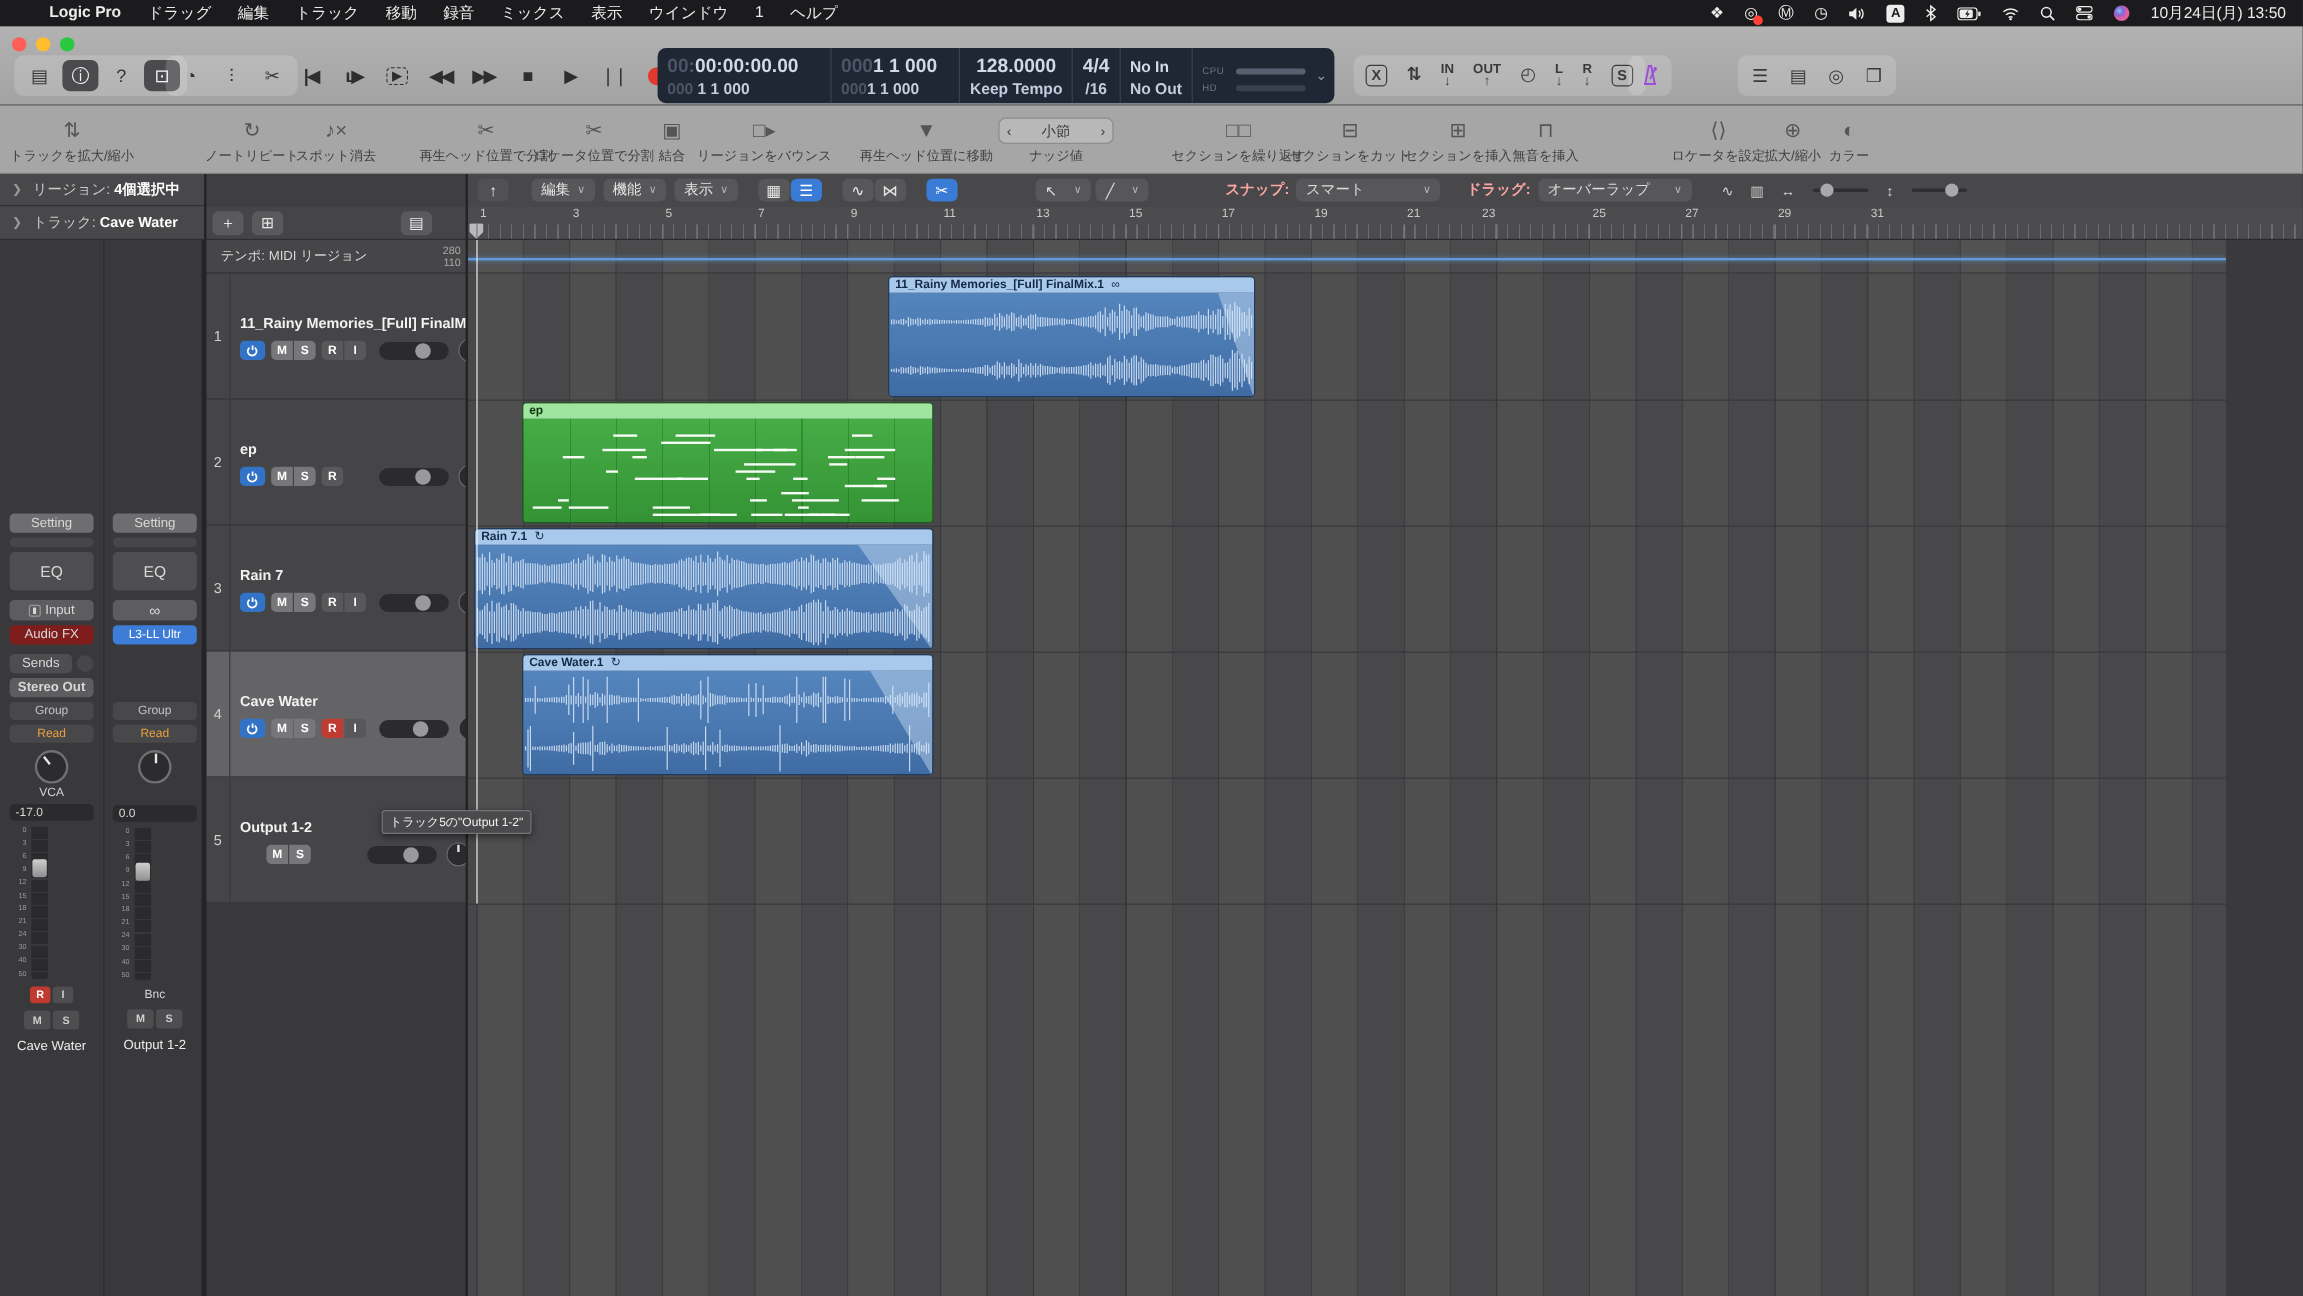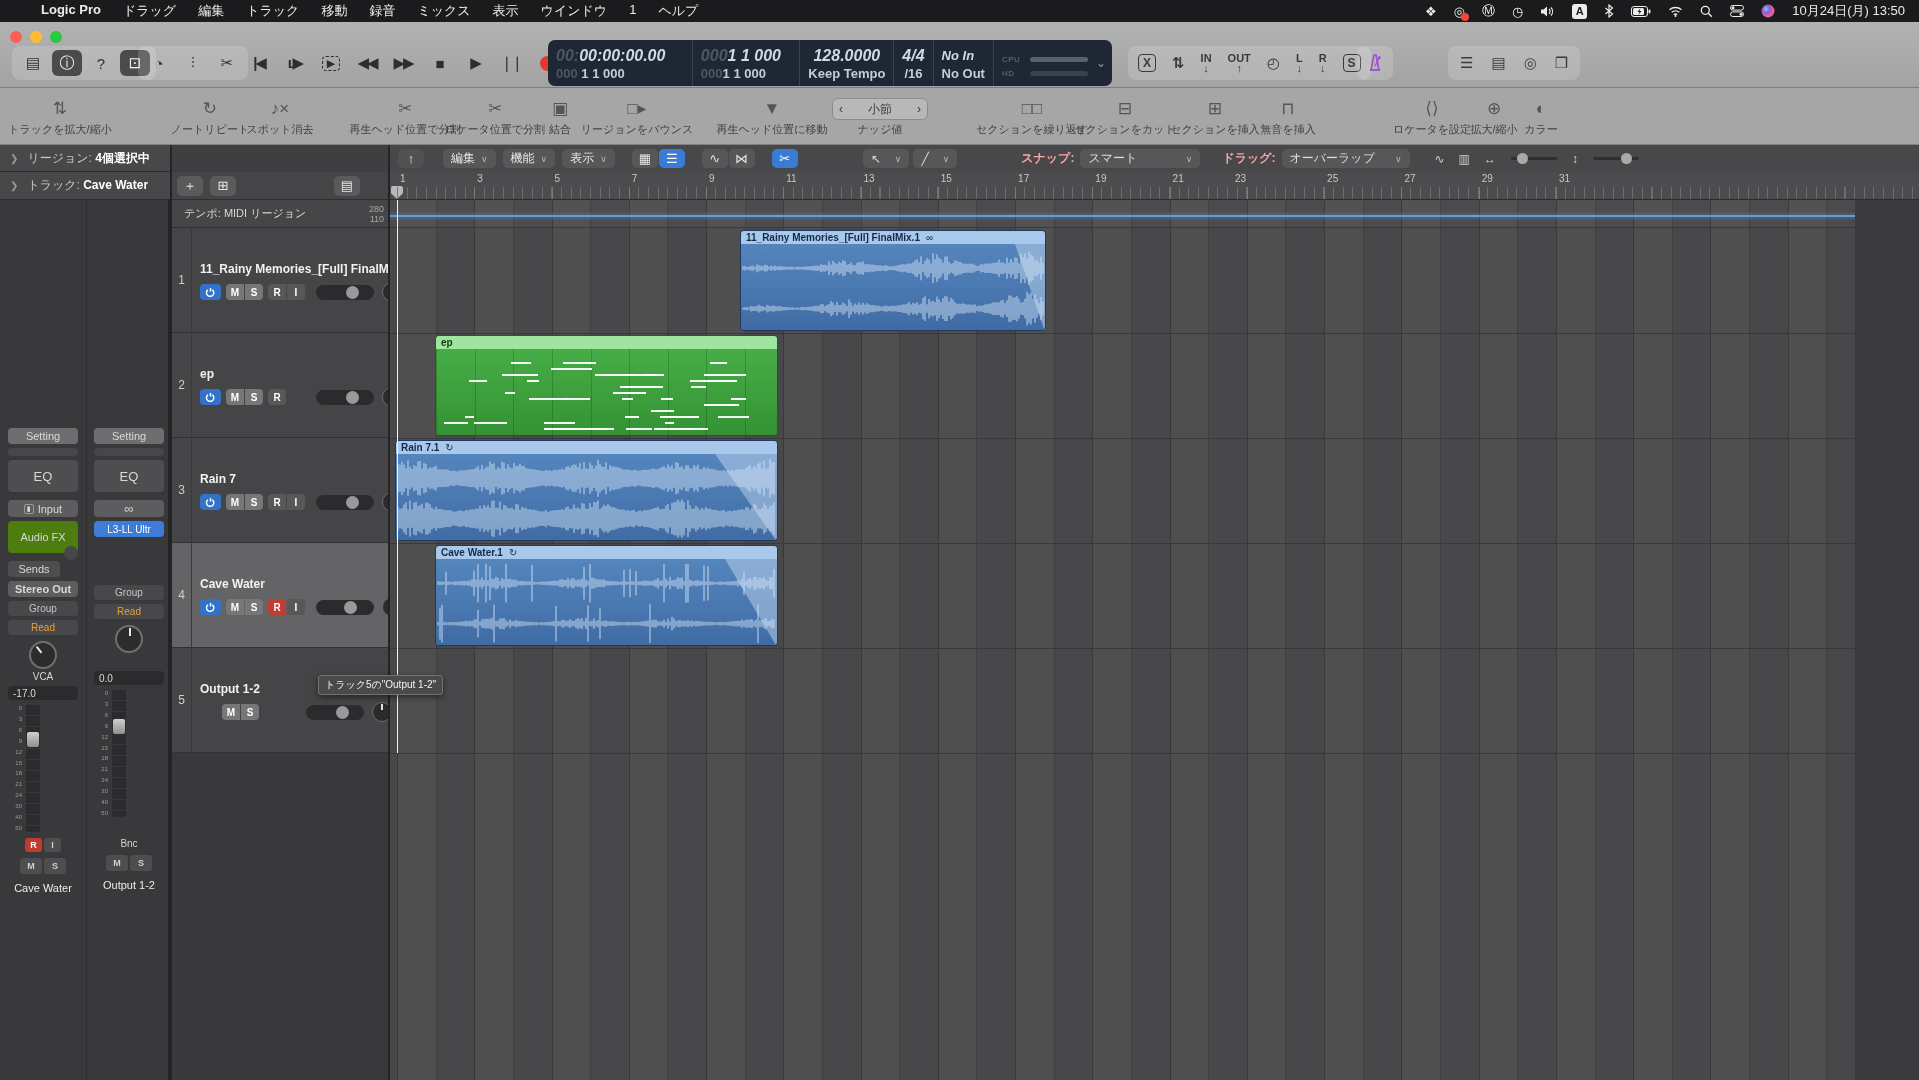--- a/index.html
+++ b/index.html
@@ -36,21 +36,21 @@
   #transport { position:absolute; left:246px; top:24px; height:34px; display:flex; align-items:center; gap:10px; }
   .tbtn { width:26px; height:26px; display:flex; align-items:center; justify-content:center;
     color:#2e2e2e; font-size:15px; font-weight:bold; letter-spacing:-2px; }
   .tbtn.boxed span{ border:1.5px dashed #2e2e2e; border-radius:4px; padding:0 4px; font-size:11px; letter-spacing:0; }
   .tbtn .rec { width:15px; height:15px; border-radius:50%; background:#e2392e; }
 
   
   #lcd { position:absolute; left:548px; top:18px; width:564px; height:46px; background:#1f2634; border-radius:7px;
     display:flex; color:#cfd9e8; overflow:hidden; }
   .lcdsec { border-right:1px solid #39414f; display:flex; flex-direction:column; justify-content:center; padding:2px 8px 0 8px; }
-  .lcdrow1 { font-size:16px; font-weight:bold; white-space:nowrap; line-height:20px;font-style:italic;}
+  .lcdrow1 { font-size:16px; font-weight:bold; white-space:nowrap; line-height:20px;}
   .lcdrow2 { font-size:13px; font-weight:bold; white-space:nowrap; line-height:16px; color:#c3cddd;}
   .dim { color:#4c5666; }
   #lcd .meters { border-right:none; flex:1; padding-top:6px; }
   .mline { display:flex; align-items:center; gap:6px; height:14px; }
   .mlabel { font-size:8px; color:#6b7688; letter-spacing:.5px; width:22px; }
   .mbar { width:58px; height:5px; border-radius:3px; background:#566070; }
   .mbar.dimbar { background:#39414f; }
   #lcdchev { align-self:center; color:#8b96a8; font-size:12px; padding:0 6px 0 0; }
 
   
@@ -585,21 +585,21 @@
     <div class="colsep"></div>
 
     <div class="strip" style="left:8px">
       <div class="sbox" style="height:16px;background:#6e6e70">Setting</div>
       <div class="sbox" style="height:8px;background:#47474a"></div>
       <div class="sbox" style="height:32px;background:#4e4e51;font-size:13px">EQ</div>
       <div class="sbox" style="height:17px;background:#5d5d60;margin-top:8px">
           <span style="border:1px solid #9a9a9c;border-radius:2px;font-size:7px;padding:0 2px;margin-right:4px">▮</span>
           <span>Input</span>
         </div>
-      <div class="sbox" style="height:32px;background:#4d7c0f">Audio FX</div>
+      <div class="sbox" style="height:16px;background:#7f1d1d">Audio FX</div>
       <div class="sbox" style="height:16px;background:#4e4e51;margin-top:8px;width:52px">Sends</div>
       <div style="position:absolute;right:0;top:118px;width:14px;height:14px;border-radius:50%;background:#47474a"></div>
       <div class="sbox" style="height:16px;background:#5d5d60;font-weight:bold">Stereo Out</div>
       <div class="sbox" style="height:15px;background:#48484b;font-size:10px;color:#c4c4c6;margin-top:4px">Group</div>
       <div class="sbox" style="height:15px;background:#48484b;font-size:10px;color:#e8a13c">Read</div>
       <div class="knob">
           <i style="transform:rotate(-38deg)"></i>
         </div>
       <div style="text-align:center;font-size:10px;color:#d4d4d6;margin:2px 0 4px">VCA</div>
       <div class="sbox" style="height:14px;background:#2b2b2d;font-size:10px;justify-content:flex-start;padding-left:5px">-17.0</div>
@@ -660,21 +660,21 @@
             <span>24</span>
             <span>30</span>
             <span>40</span>
             <span>50</span>
           </div>
         <div class="ftrack">
             <div class="fhandle" style="top:30px"></div>
           </div>
         <div style="flex:1"></div>
       </div>
-      <div style="text-align:center;font-size:10px;color:#d4d4d6;margin-top:21px;height:14px">Bnc</div>
+      <div style="text-align:center;font-size:10px;color:#d4d4d6;margin-top:7px;height:14px">Bnc</div>
       <div class="minibtns" style="margin-top:3px">
         <span class="mini" style="width:22px;height:16px">M</span>
         <span class="mini" style="width:22px;height:16px">S</span>
       </div>
       <div class="stripname">Output 1-2</div>
     </div>
   </div>
 
   <div id="tracklist">
 

